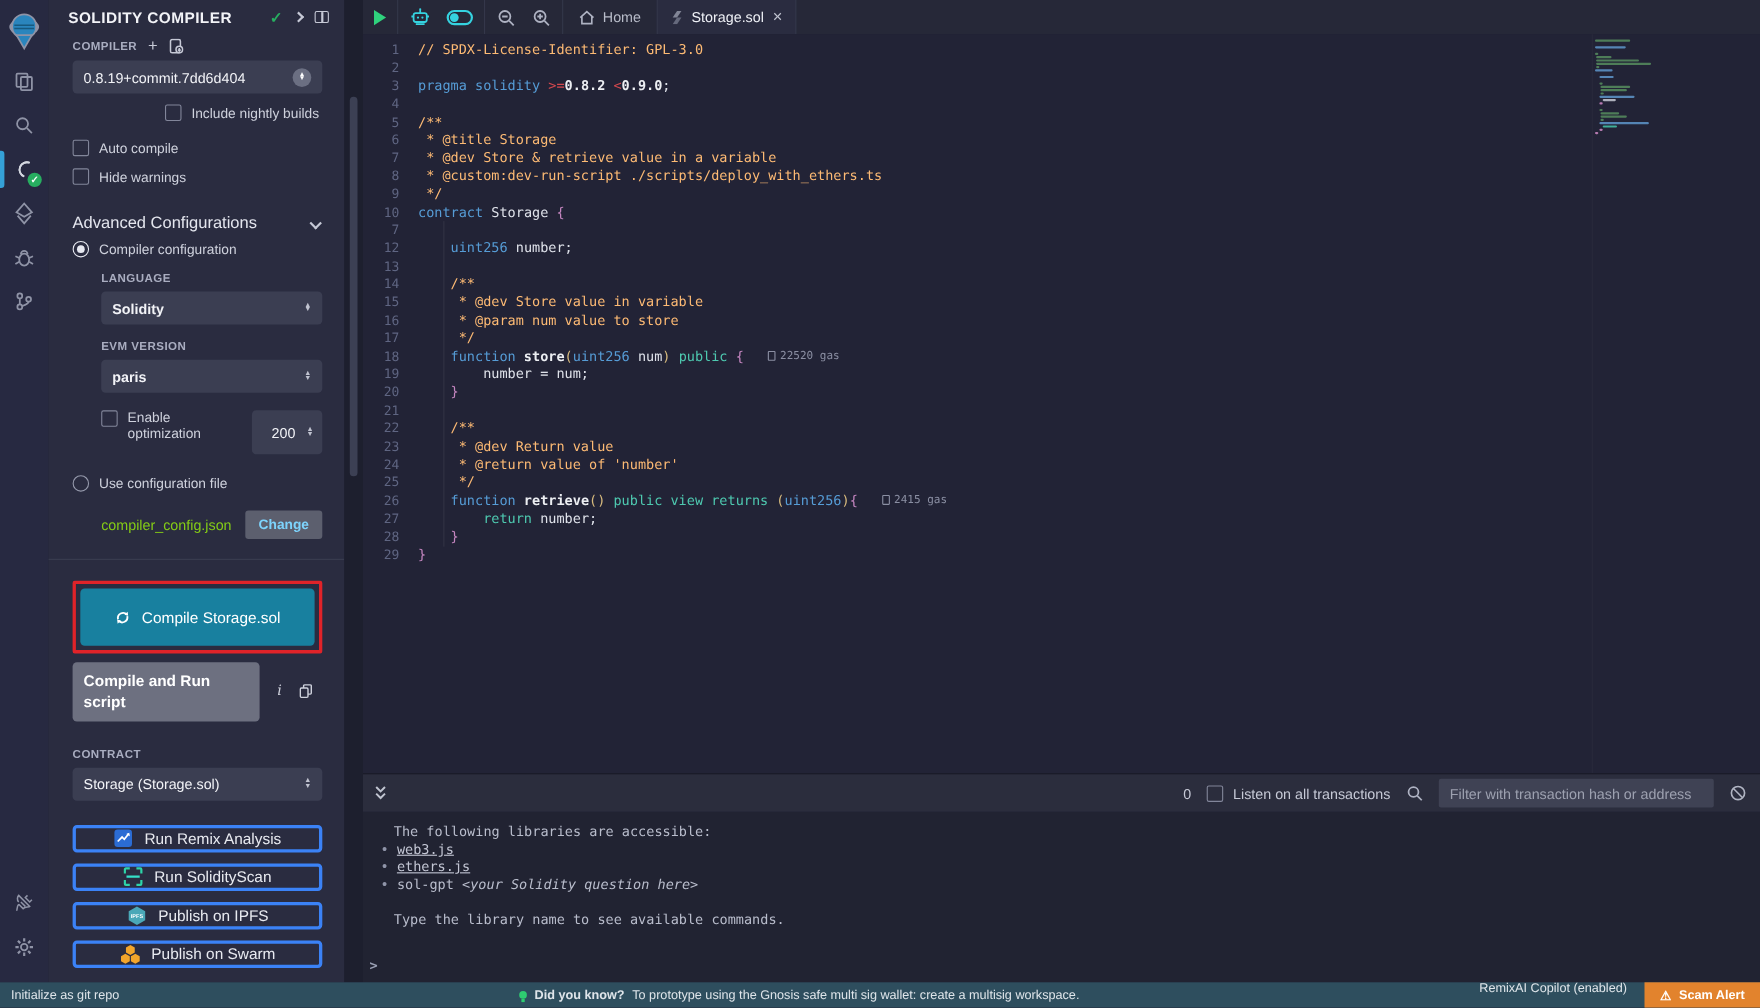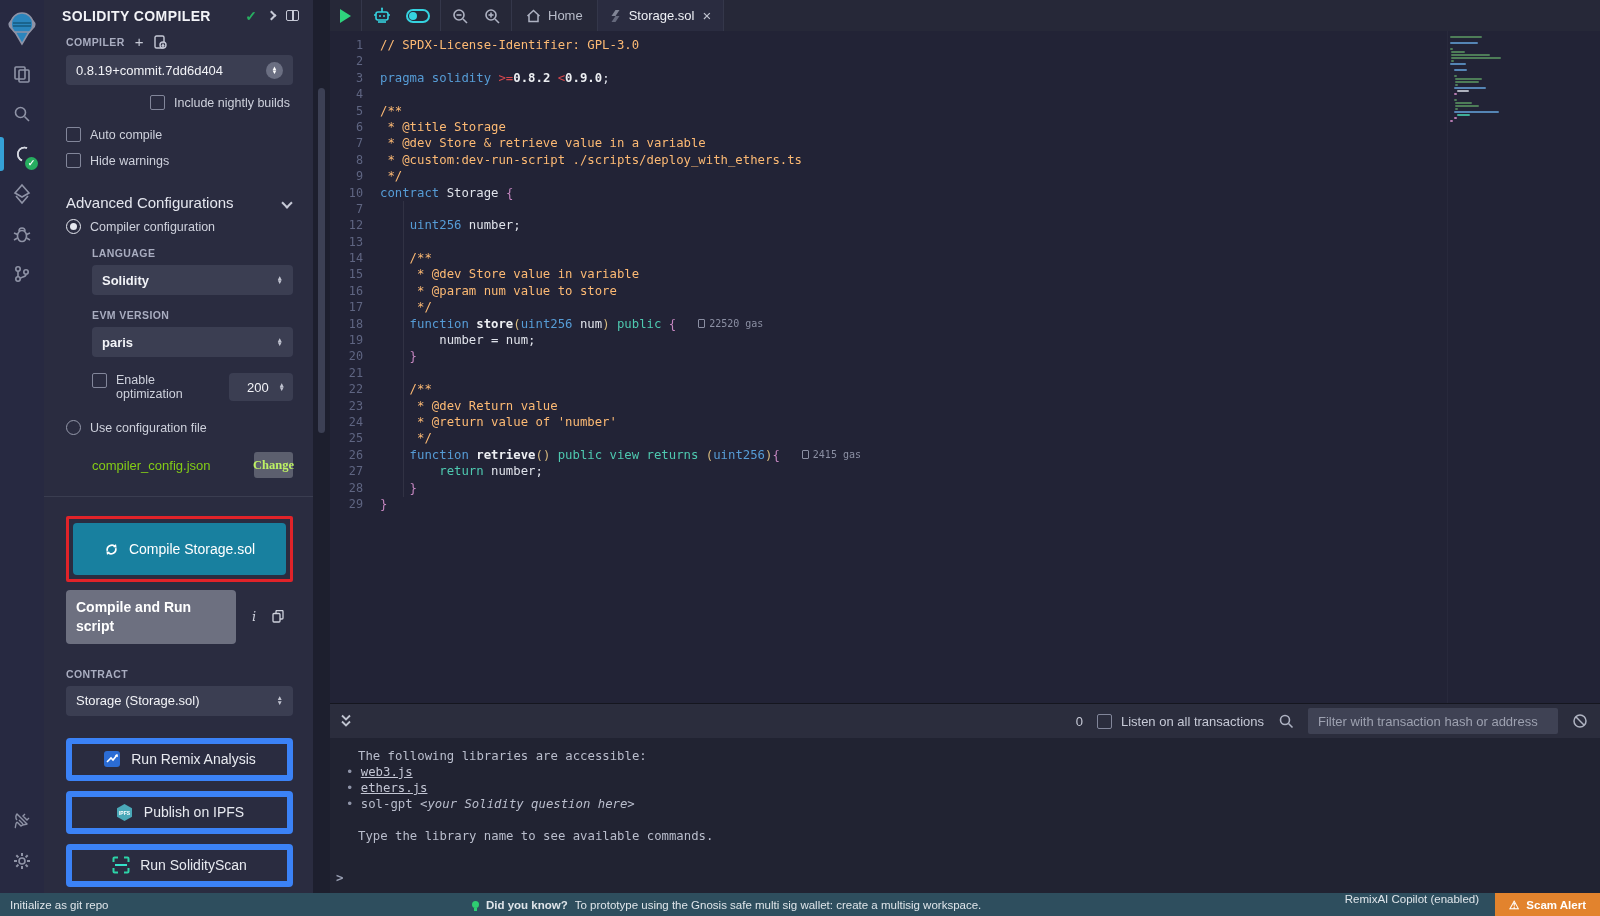--- a/index.html
+++ b/index.html
@@ -39,36 +39,36 @@
                     flex-direction:column; align-items:center; justify-content:center; line-height:4.5px; font-size:6px; color:#fff; }
   .cb { width:15px; height:15px; border:1px solid #82869a; border-radius:2px; background:transparent; flex:0 0 15px; }
   .radio { width:15px; height:15px; border:1px solid #9599ab; border-radius:50%; flex:0 0 15px; position:relative; }
   .radio.sel { border-color:#e6e8f0; }
   .radio.sel::after { content:""; position:absolute; inset:3px; border-radius:50%; background:#e6e8f0; }
   .opt-row { display:flex; align-items:center; gap:9px; font-size:12.5px; color:#ced1dc; }
   .adv-head { display:flex; align-items:center; margin-top:26px; }
   .adv-title { font-size:15px; color:#e4e6ee; flex:1; }
   .chev-down { width:8px; height:8px; border-right:2px solid #c6c9d6; border-bottom:2px solid #c6c9d6; transform:rotate(45deg); margin-right:2px; }
   .indent { margin-left:26px; }
-  .numbox { width:64px; height:28px; background:#3b3e52; border-radius:4px; display:flex; align-items:center;
+  .numbox { width:64px; height:40px; background:#3b3e52; border-radius:4px; display:flex; align-items:center;
             padding:0 8px; color:#f2f3f7; font-size:13px; margin-left:auto; }
   .numbox span:first-child { flex:1; text-align:center; }
   .cfgfile { color:#84cc16; font-size:13px; }
-  .change-btn { margin-left:auto; width:39px; height:26px; background:#5c5f6e; border-radius:3px; color:#bef264;
-                font-size:12.5px; font-weight:bold; display:flex; align-items:center; justify-content:center;font-family:Liberation Serif, serif; }
+  .change-btn { margin-left:auto; width:70px; height:26px; background:#5c5f6e; border-radius:3px; color:#7dd3fc;
+                font-size:12.5px; font-weight:bold; display:flex; align-items:center; justify-content:center; }
   .divider { border-top:1px solid #3a3d50; margin:18px -20px 0 -22px; }
   .red-box { margin-top:19px; border:3px solid #e02329; padding:4px; border-radius:2px; }
   .compile-btn { height:52px; background:#18809f; border-radius:4px; display:flex; align-items:center;
                  justify-content:center; gap:10px; color:#fff; font-size:14px; }
   .runscript-row { display:flex; align-items:center; margin-top:8px; }
   .runscript-btn { width:170px; background:#6d7080; border-radius:4px; color:#fff; font-size:14px; font-weight:bold;
                    text-align:left; padding:8px 10px; line-height:1.35; }
   .mini-ic { margin-left:16px; color:#ced1dc; }
   .info-ic { font-family:"DejaVu Serif", serif; font-style:italic; font-size:13px; }
-  .action-btn { height:43px; border:6px solid #3b82f6; border-radius:4px; background:transparent; width:100%;
+  .action-btn { height:25px; border:3px solid #3b82f6; border-radius:4px; background:transparent; width:100%;
                 display:flex; align-items:center; justify-content:center; gap:10px; color:#e8eaf0; font-size:14px; margin-bottom:10px; }
 
   
   .separator { width:17px; flex:0 0 17px; background:#1d1f2e; position:relative; }
   .separator .sb { position:absolute; top:88px; left:5px; width:7px; height:345px; background:#3c4054; border-radius:4px; }
 
   
   .editor-col { flex:1; min-width:0; display:flex; flex-direction:column; }
   .tabbar { height:31px; background:#262838; display:flex; align-items:stretch; flex:0 0 31px; color:#b8bcc9; }
   .tb-group { display:flex; align-items:center; padding:0 10px; gap:14px; border-right:1px solid #34374a; }
@@ -317,32 +317,32 @@
       <div style="margin-top:22px;">
         <button class="action-btn">
           <svg width="18" height="18" viewBox="0 0 18 18">
               <rect x="1" y="1" width="16" height="16" rx="3" fill="#2b6cd4"></rect>
               <polyline points="4,12 8,8 10,10 14,5" stroke="#fff" stroke-width="1.6" fill="none"></polyline>
               <polygon points="14.5,4 15,7.2 11.8,5.2" fill="#fff"></polygon>
             </svg>
           <span>Run Remix Analysis</span>
         </button>
         <button class="action-btn">
+          <svg width="18" height="18" viewBox="0 0 18 18" style="stroke:#35d39a;fill:none;stroke-width:2">
+              <path d="M1.5 6 V2.5 a1 1 0 0 1 1-1 H6 M12 1.5 h3.5 a1 1 0 0 1 1 1 V6 M16.5 12 v3.5 a1 1 0 0 1 -1 1 H12 M6 16.5 H2.5 a1 1 0 0 1 -1-1 V12" stroke="#2dd4a8"></path>
+              <line x1="3" y1="9" x2="15" y2="9" stroke="#35e0c8"></line>
+            </svg>
+          <span>Run SolidityScan</span>
+        </button>
+        <button class="action-btn">
           <svg width="19" height="19" viewBox="0 0 19 19">
               <polygon points="9.5,1 17,5.3 17,13.7 9.5,18 2,13.7 2,5.3" fill="#4aa8b8"></polygon>
               <text x="9.5" y="11.5" font-size="5" font-weight="bold" fill="#fff" text-anchor="middle" font-family="Liberation Sans, sans-serif">IPFS</text>
             </svg>
           <span>Publish on IPFS</span>
-        </button>
-        <button class="action-btn">
-          <svg width="18" height="18" viewBox="0 0 18 18" style="stroke:#35d39a;fill:none;stroke-width:2">
-              <path d="M1.5 6 V2.5 a1 1 0 0 1 1-1 H6 M12 1.5 h3.5 a1 1 0 0 1 1 1 V6 M16.5 12 v3.5 a1 1 0 0 1 -1 1 H12 M6 16.5 H2.5 a1 1 0 0 1 -1-1 V12" stroke="#2dd4a8"></path>
-              <line x1="3" y1="9" x2="15" y2="9" stroke="#35e0c8"></line>
-            </svg>
-          <span>Run SolidityScan</span>
         </button>
         <button class="action-btn">
           <svg width="19" height="19" viewBox="0 0 19 19" fill="#f2a52b">
               <polygon points="9.5,1 13.5,3.3 13.5,7.9 9.5,10.2 5.5,7.9 5.5,3.3"></polygon>
               <polygon points="5,9 9,11.3 9,15.9 5,18.2 1,15.9 1,11.3"></polygon>
               <polygon points="14,9 18,11.3 18,15.9 14,18.2 10,15.9 10,11.3"></polygon>
             </svg>
           <span>Publish on Swarm</span>
         </button>
 

